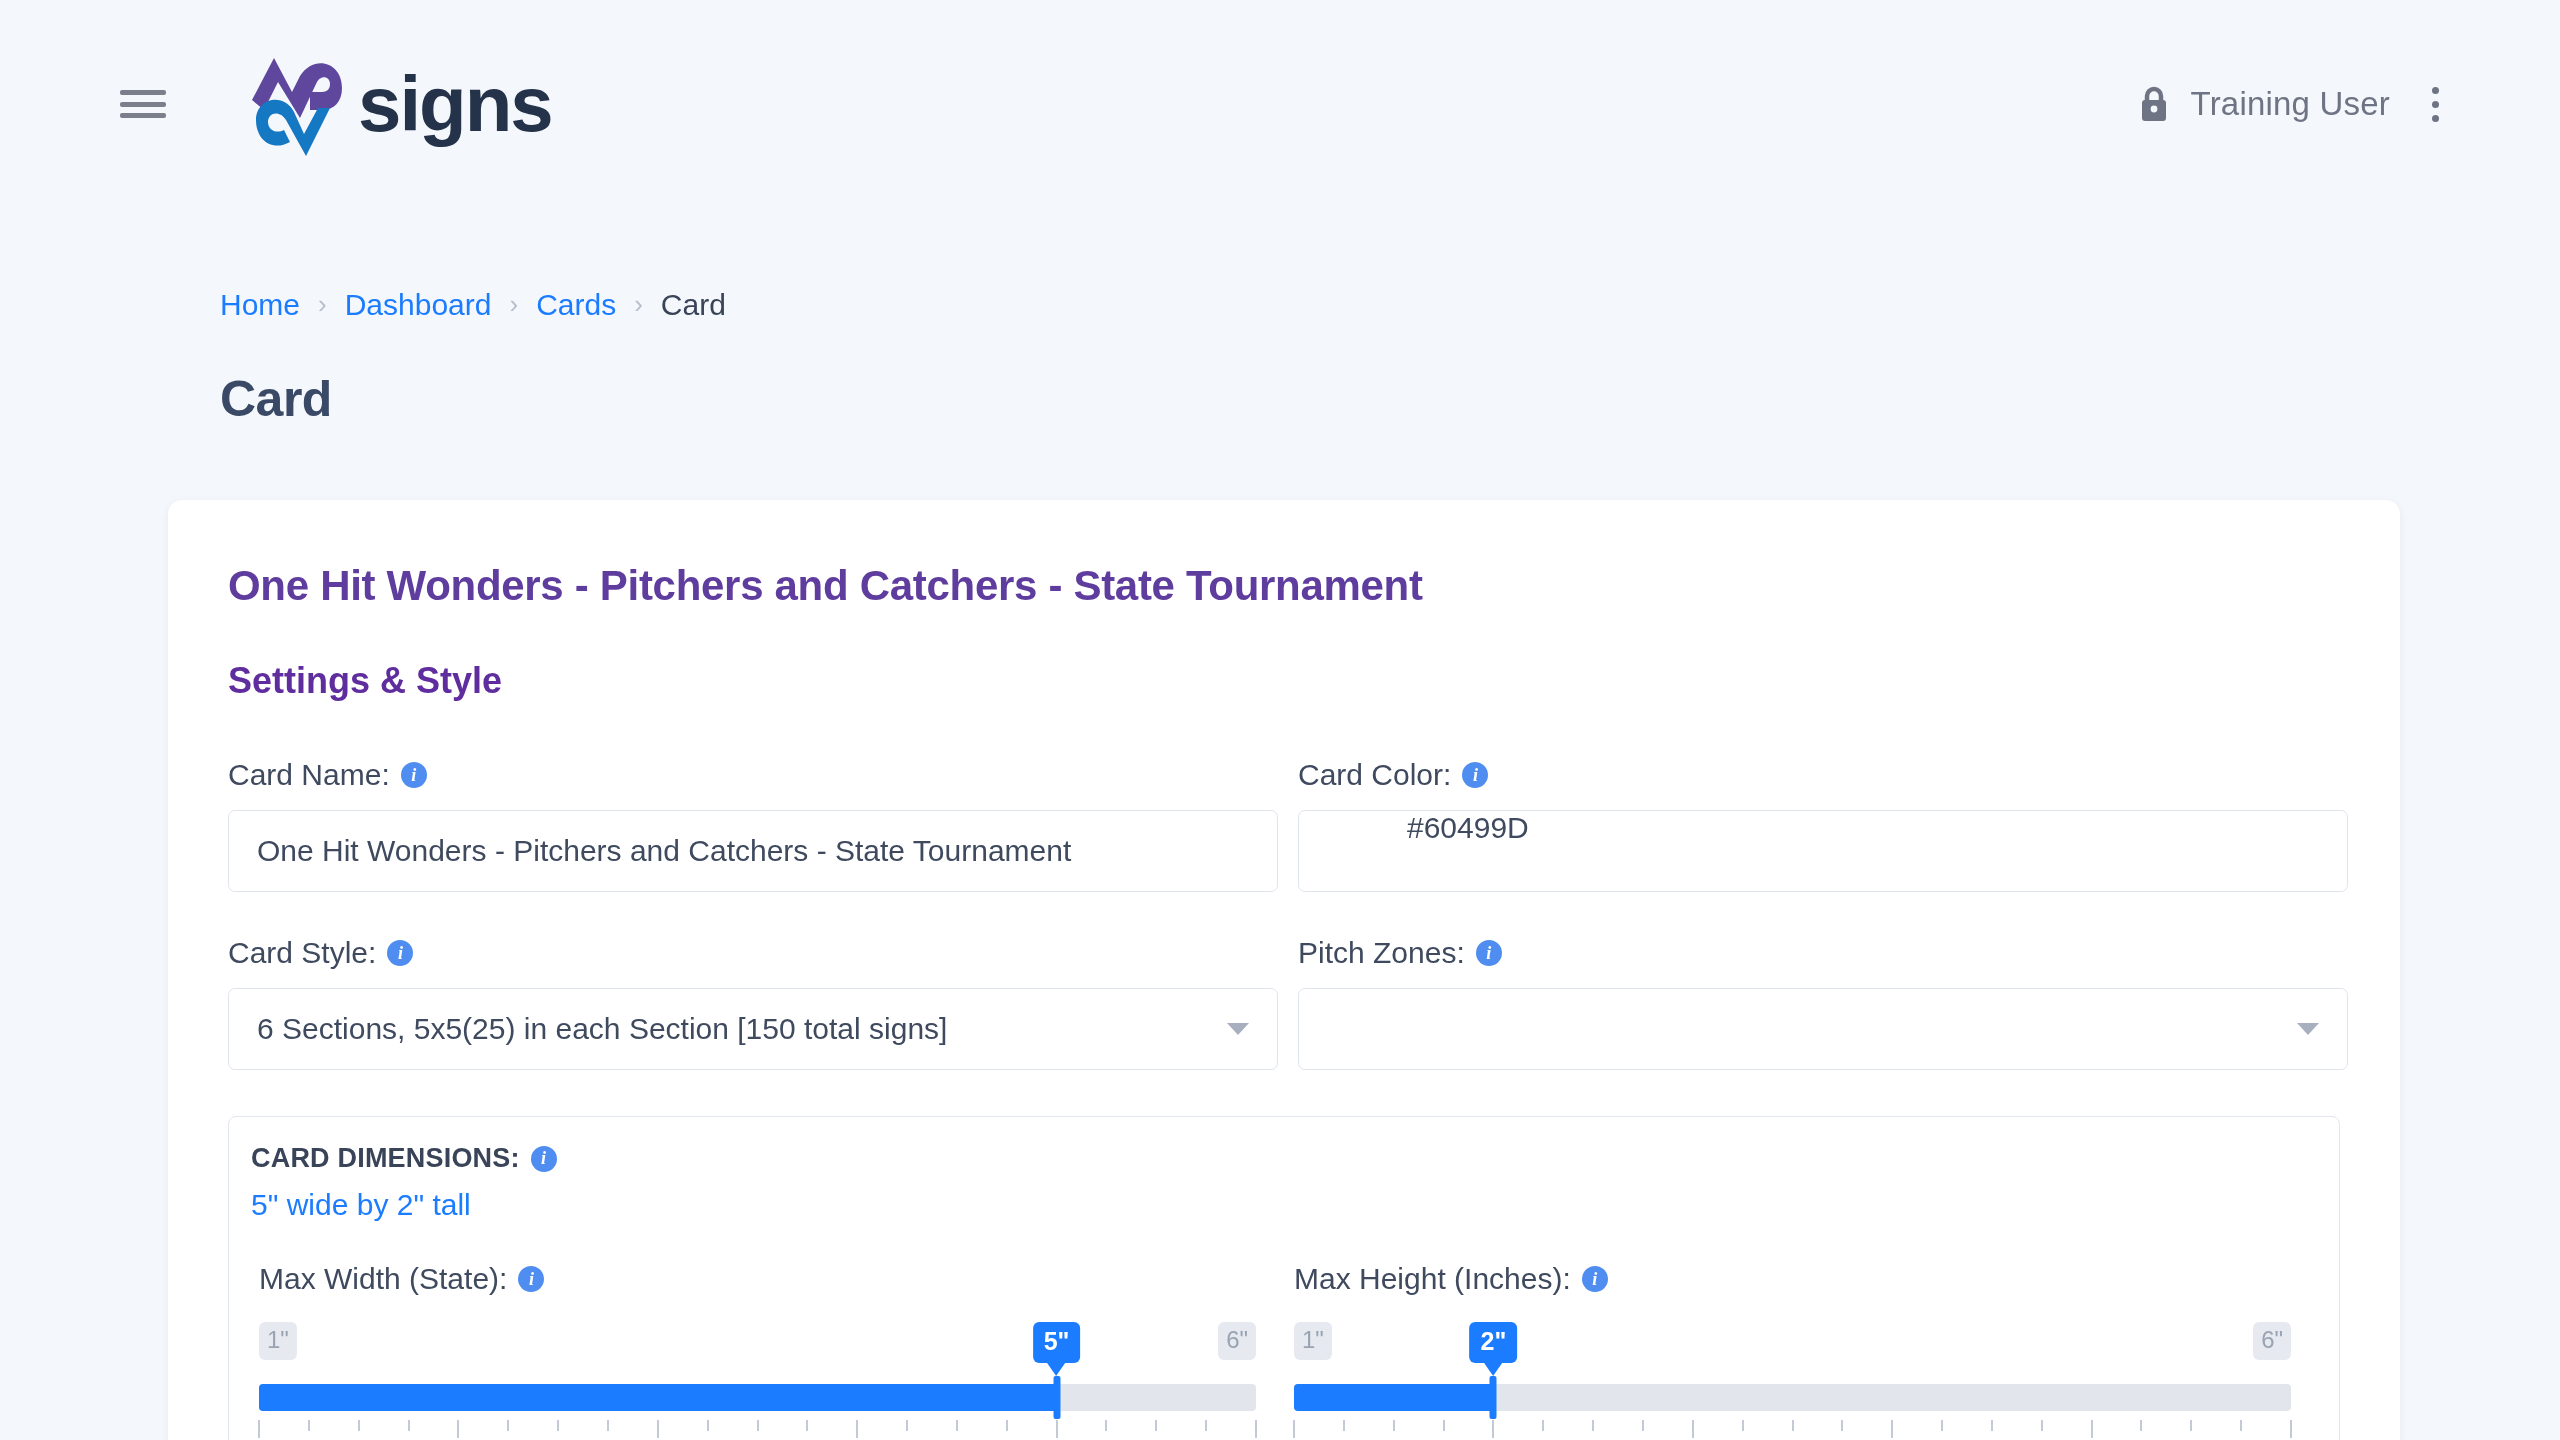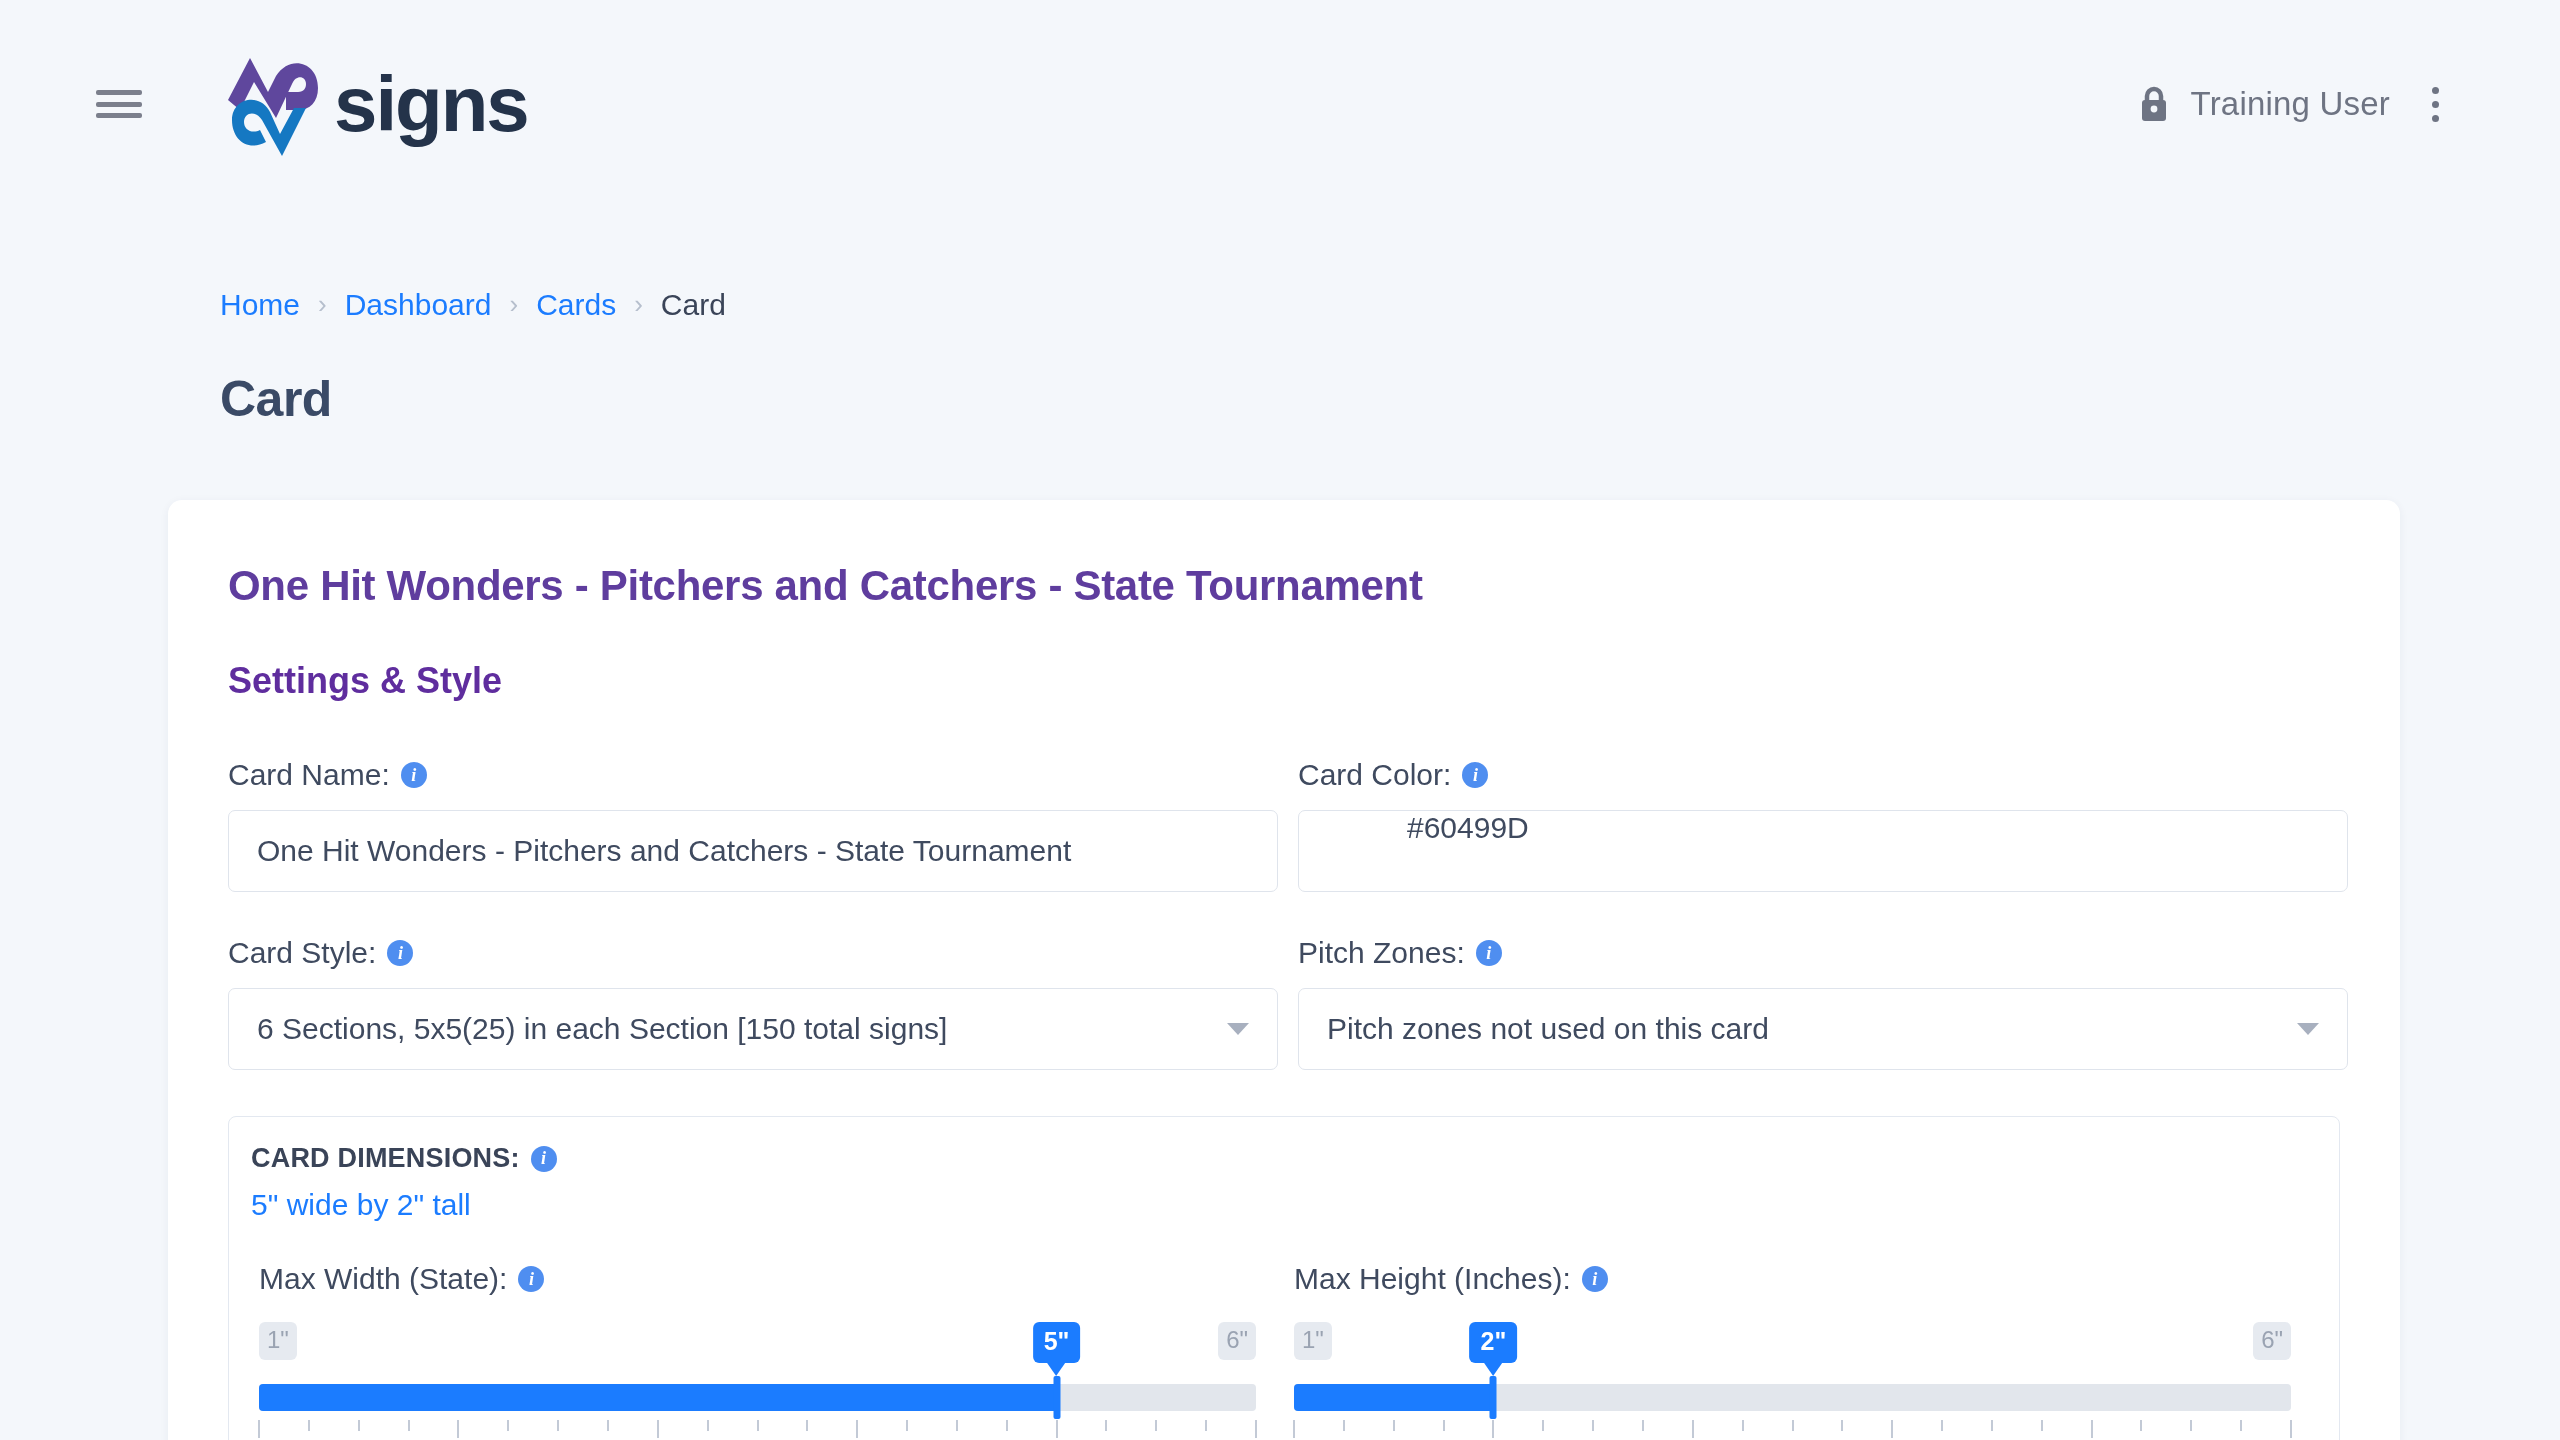--- a/index.html
+++ b/index.html
@@ -10,21 +10,21 @@
     background: #f4f7fb;
     font-family: "Liberation Sans", sans-serif;
     -webkit-font-smoothing: antialiased;
   }
 
   
   .header {
     height: 208px;
     display: flex;
     align-items: center;
-    padding: 0 108px 0 96px;
+    padding: 0 108px 0 120px;
     background: #f4f7fb;
   }
   .hamburger {
     width: 46px; height: 40px;
     display: flex; flex-direction: column; justify-content: space-between;
     padding: 6px 0;
     cursor: pointer;
     flex: 0 0 auto;
   }
   .hamburger span {
@@ -379,21 +379,20 @@
           <span class="select-caret"></span>
         </div>
       </div>
 
       <div class="field">
         <div class="field-label">
           <span>Pitch Zones:</span>
           <span class="info-icon">i</span>
         </div>
         <div class="select-box">
-          <span>Pitch zones not used on this card</span>
           <span class="select-caret"></span>
         </div>
       </div>
     </div>
 
     <div class="dims-box">
       <div class="dims-title">
         <span>CARD DIMENSIONS:</span>
         <span class="info-icon">i</span>
       </div>

